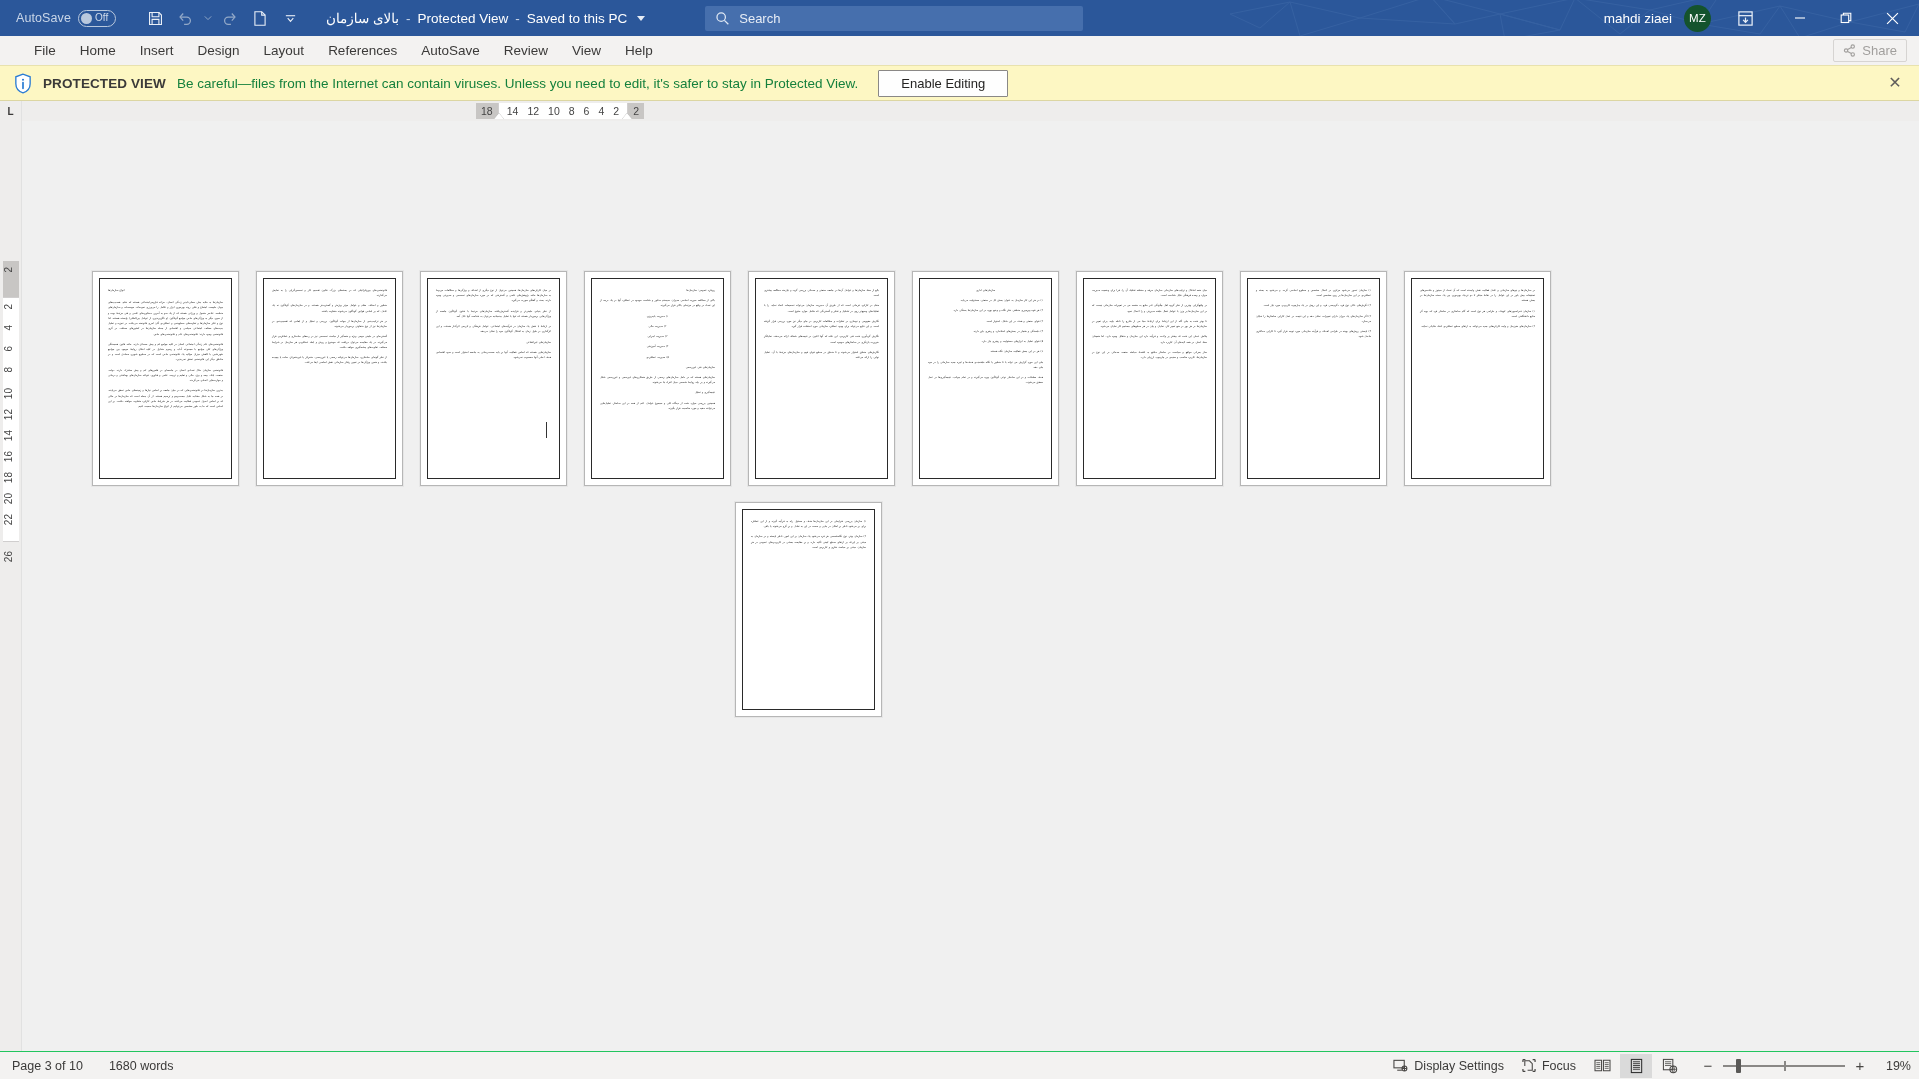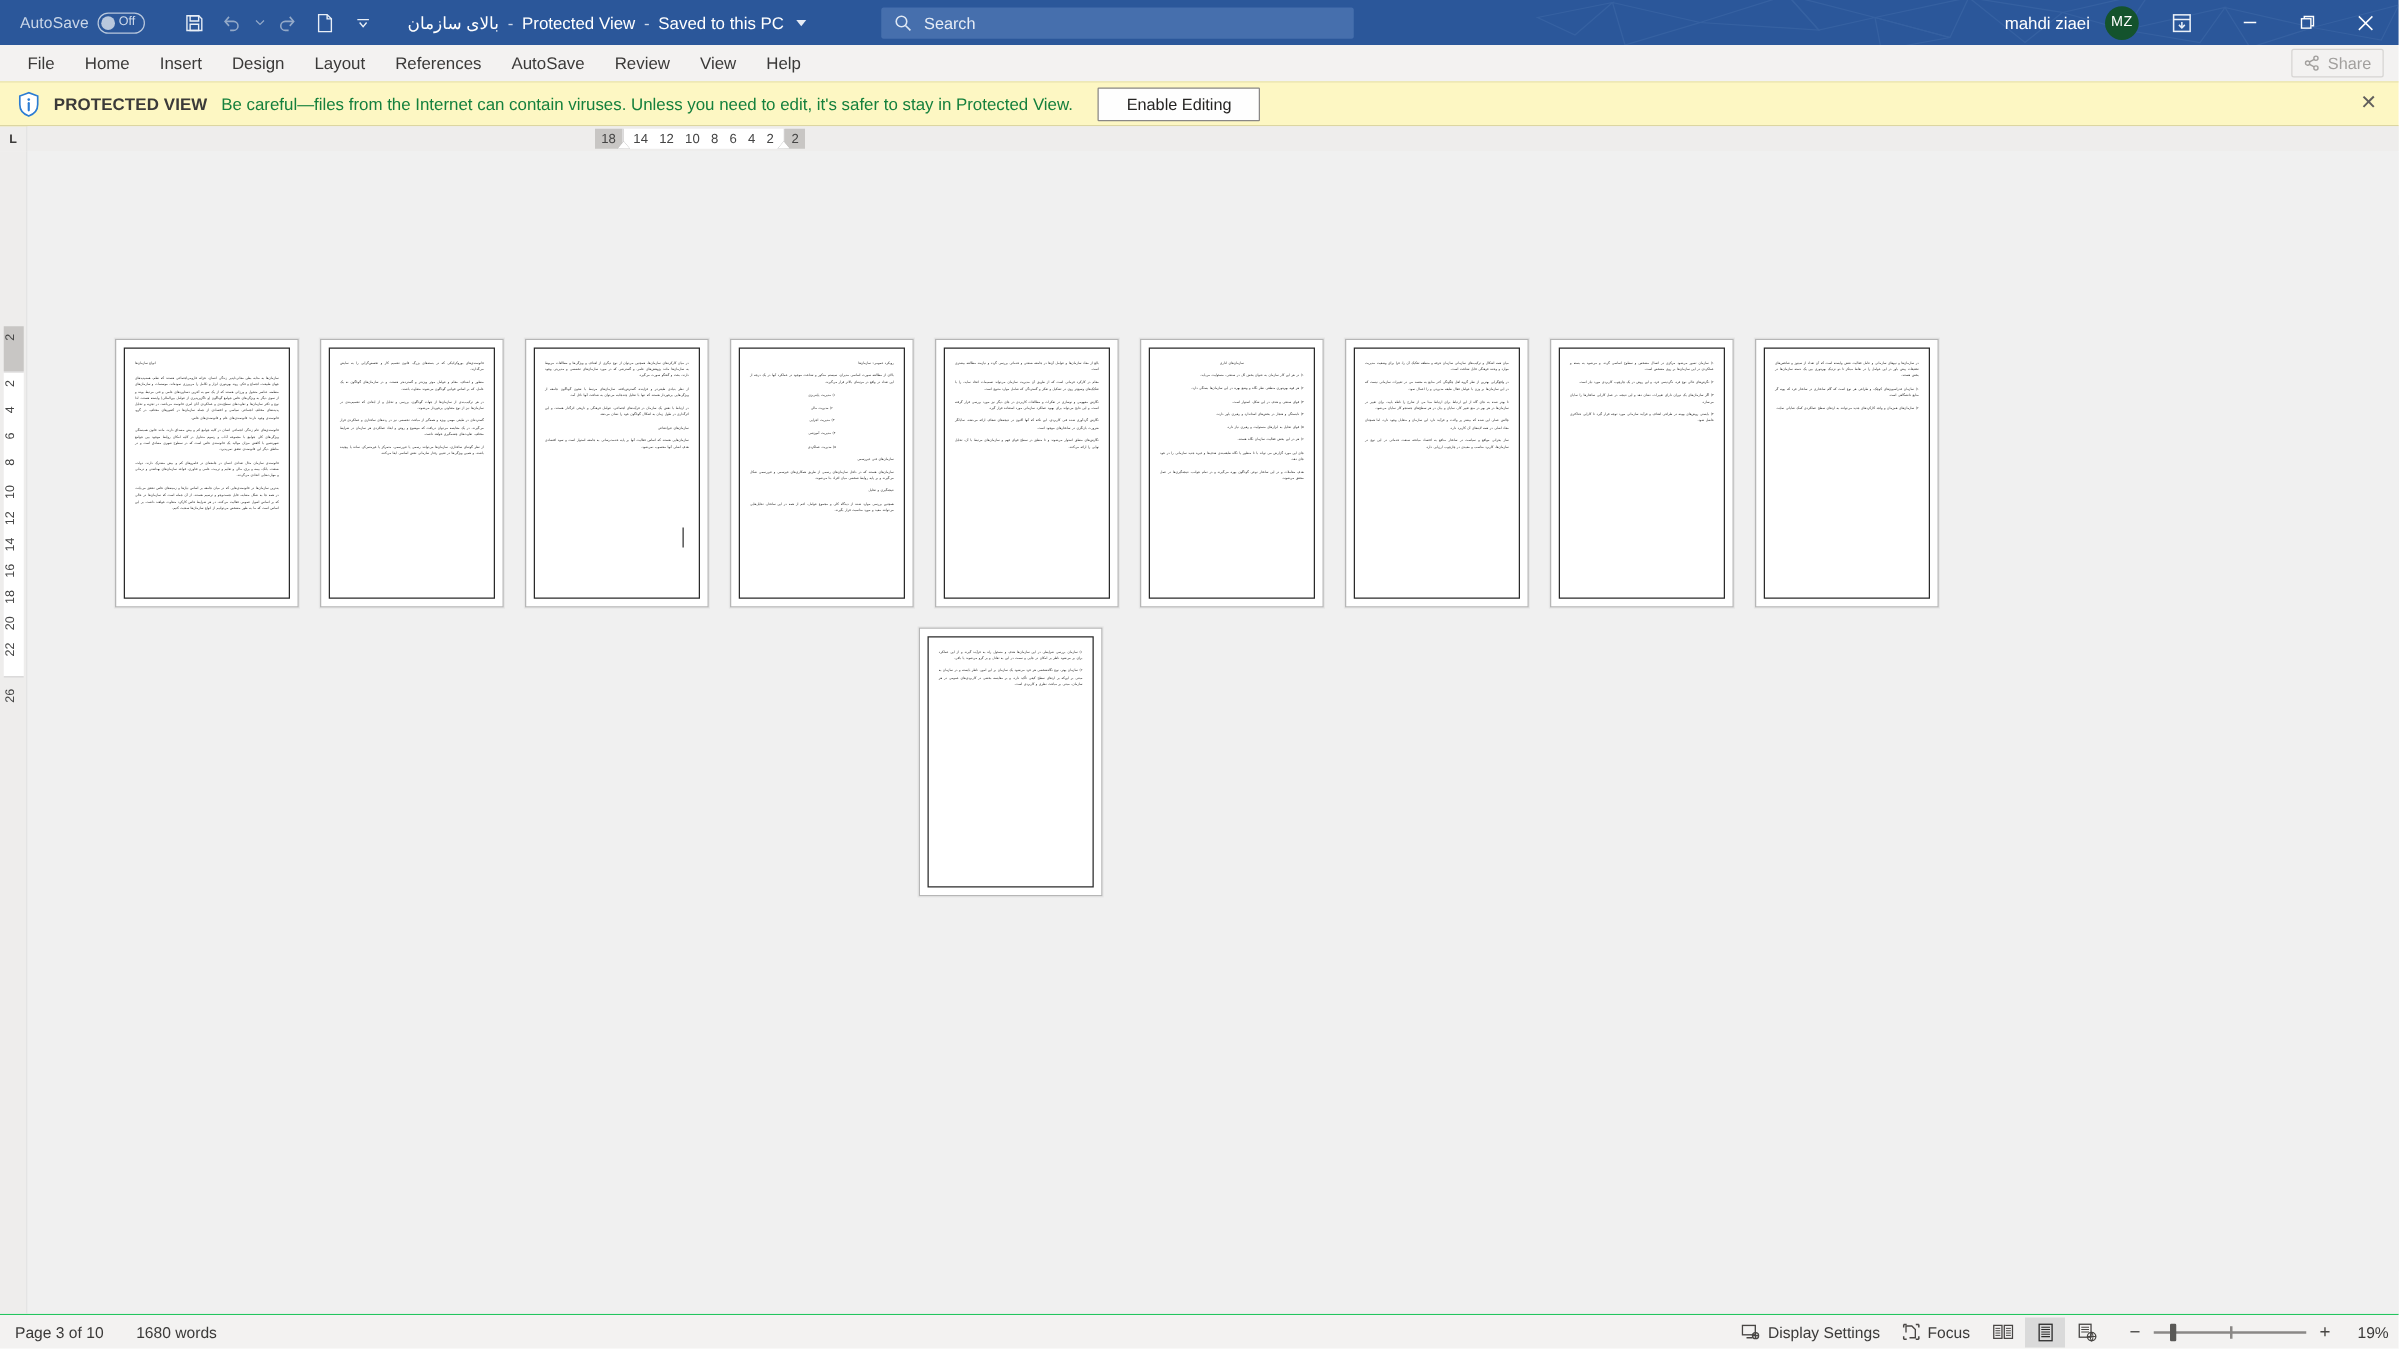--- a/index.html
+++ b/index.html
@@ -84,21 +84,21 @@
   .wincontrols { display: flex; align-items: center; margin-left: 12px; }
   .wbtn {
     width: 46px; height: 36px; display: flex; align-items: center; justify-content: center;
   }
 
   
   .tabstrip {
     height: 29px; flex: 0 0 29px;
     background: #f3f2f1;
     display: flex; align-items: center;
-    padding-left: 10px;
+    padding-left: 22px;
     position: relative;
   }
   .tab {
     font-size: 13.5px; color: #3b3a39;
     padding: 4px 12px 5px; border-radius: 3px 3px 0 0;
     white-space: nowrap;
   }
   .share-btn {
     margin-left: auto; margin-right: 12px;
     display: flex; align-items: center; gap: 6px;

